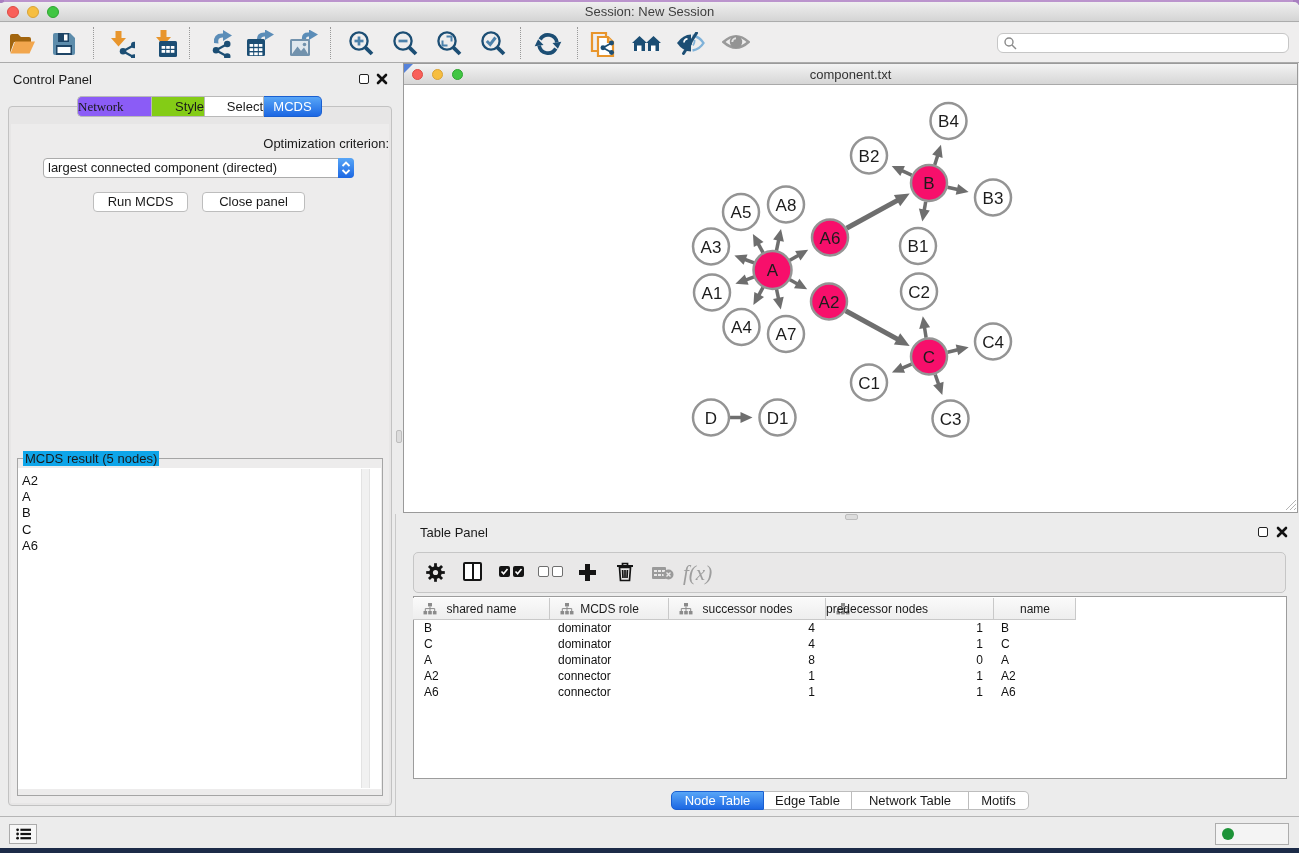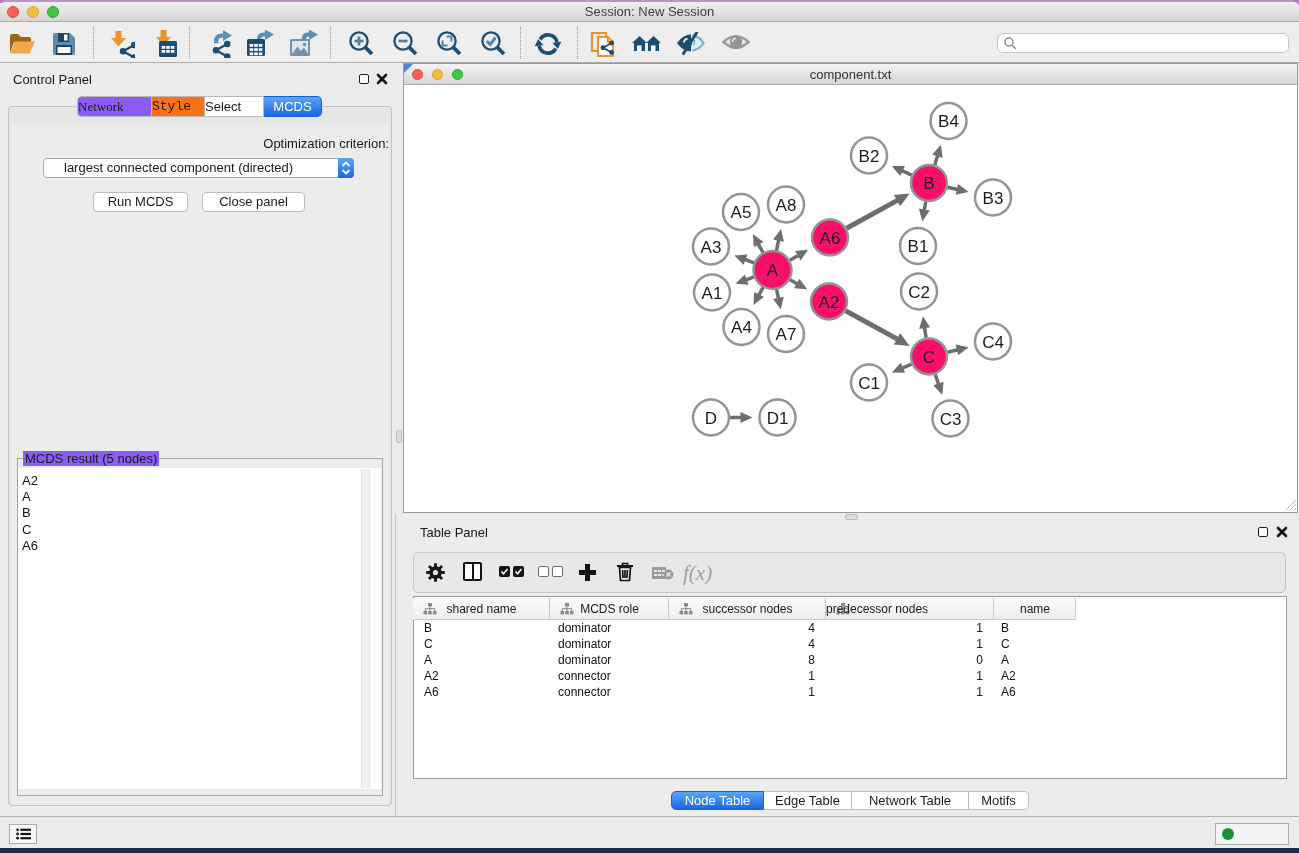--- a/index.html
+++ b/index.html
@@ -167,39 +167,39 @@
 <div class="abs" style="left:359px;top:74px;width:10px;height:10px;border:1.6px solid #222;border-radius:2px;background:#fff;"></div>
 <svg class="abs" style="left:376px;top:73px;" width="12" height="12" viewBox="0 0 12 12">
  <path d="M2 2 L10 10 M10 2 L2 10" stroke="#111" stroke-width="2.6" stroke-linecap="round"></path>
   </svg>
 
 <div class="abs" style="left:8px;top:106px;width:384px;height:700px;background:#e7e6e6;border:1px solid #c2c2c2;border-radius:4px;"></div>
 <div class="abs" style="left:11px;top:124px;width:378px;height:679px;background:#edecec;"></div>
 
 <div class="abs" style="left:77px;top:96px;height:21px;display:flex;font-size:13px;color:#1a1a1a;">
  <div style="width:74px;background:#8b5cf6;border:1px solid #b9b9b9;border-right:none;border-radius:5px 0 0 5px;line-height:19px;font-family:Liberation Serif, serif;">Network</div>
- <div style="width:53px;background:#f97316;border:1px solid #b9b9b9;border-right:none;text-align:left;line-height:19px;font-family:Liberation Mono, monospace;">Style</div>
- <div style="width:60px;background:#fff;border:1px solid #b9b9b9;text-align:left;line-height:19px;">Select</div>
+ <div style="width:53px;background:#84cc16;border:1px solid #b9b9b9;border-right:none;text-align:right;line-height:19px;">Style</div>
+ <div style="width:60px;background:#fff;border:1px solid #b9b9b9;text-align:right;line-height:19px;">Select</div>
  <div style="width:58px;background:linear-gradient(#58a6f7,#1c67e3);border:1px solid #1a5fd0;border-left:none;border-radius:0 5px 5px 0;text-align:center;line-height:19px;color:#fff;">MCDS</div>
 </div>
 
 <div class="abs" style="left:11px;top:136px;width:378px;text-align:right;font-size:13px;color:#1a1a1a;">Optimization criterion:</div>
 
-<div class="abs" style="left:43px;top:158px;width:311px;height:20px;background:#fff;border:1px solid #ababab;border-radius:4px;font-size:13px;color:#1a1a1a;line-height:18px;padding-left:20px;">largest connected component (directed)</div>
+<div class="abs" style="left:43px;top:158px;width:311px;height:20px;background:#fff;border:1px solid #ababab;border-radius:4px;font-size:13px;color:#1a1a1a;line-height:18px;padding-left:4px;">largest connected component (directed)</div>
 <div class="abs" style="left:338px;top:158px;width:16px;height:20px;background:linear-gradient(#58a6f7,#1c67e3);border-radius:0 4px 4px 0;"></div>
 <svg class="abs" style="left:340px;top:161px;" width="12" height="14" viewBox="0 0 12 14">
  <path d="M2.5 5 L6 1.5 L9.5 5" stroke="#fff" stroke-width="1.8" fill="none"></path>
  <path d="M2.5 9 L6 12.5 L9.5 9" stroke="#fff" stroke-width="1.8" fill="none"></path>
   </svg>
 
 <div class="abs" style="left:93px;top:192px;width:95px;height:20px;background:#fff;border:1px solid #bdbdbd;border-radius:4px;font-size:13px;text-align:center;line-height:18px;color:#1a1a1a;">Run MCDS</div>
 <div class="abs" style="left:202px;top:192px;width:103px;height:20px;background:#fff;border:1px solid #bdbdbd;border-radius:4px;font-size:13px;text-align:center;line-height:18px;color:#1a1a1a;">Close panel</div>
 
 <div class="abs" style="left:17px;top:458px;width:366px;height:338px;border:1px solid #a5a5a5;"></div>
-<div class="abs" style="left:23px;top:451px;font-size:13px;color:#1a1a1a;background:#8b5cf6;padding:0 2px;">MCDS result (5 nodes)</div>
+<div class="abs" style="left:23px;top:451px;font-size:13px;color:#1a1a1a;background:#0ea5e9;padding:0 2px;">MCDS result (5 nodes)</div>
 <div class="abs" style="left:18px;top:468px;width:363px;height:321px;background:#fff;"></div>
 <div class="abs" style="left:361px;top:469px;width:9px;height:319px;background:#f1f1f1;border-left:1px solid #e3e3e3;border-right:1px solid #e3e3e3;"></div>
 <div class="abs" style="left:22px;top:473px;font-size:13px;line-height:16.2px;color:#111;">A2<br>A<br>B<br>C<br>A6</div>
 
 <div class="abs" style="left:403px;top:63px;width:895px;height:450px;background:#fff;border:1px solid #9a9a9a;"></div>
 <div class="abs" style="left:404px;top:64px;width:893px;height:21px;background:linear-gradient(#f3f3f3,#d6d6d6);border-bottom:1px solid #a9a9a9;"></div>
 <svg class="abs" style="left:404px;top:64px;" width="9" height="9" viewBox="0 0 9 9">
     <path d="M0 0 L9 0 L0 9 Z" fill="#3b6fd6" opacity="0.85"></path>
   </svg>
 <div class="tl" style="left:412px;top:69px;width:11px;height:11px;background:#f9605a;border:1px solid #dd4b44;"></div>

